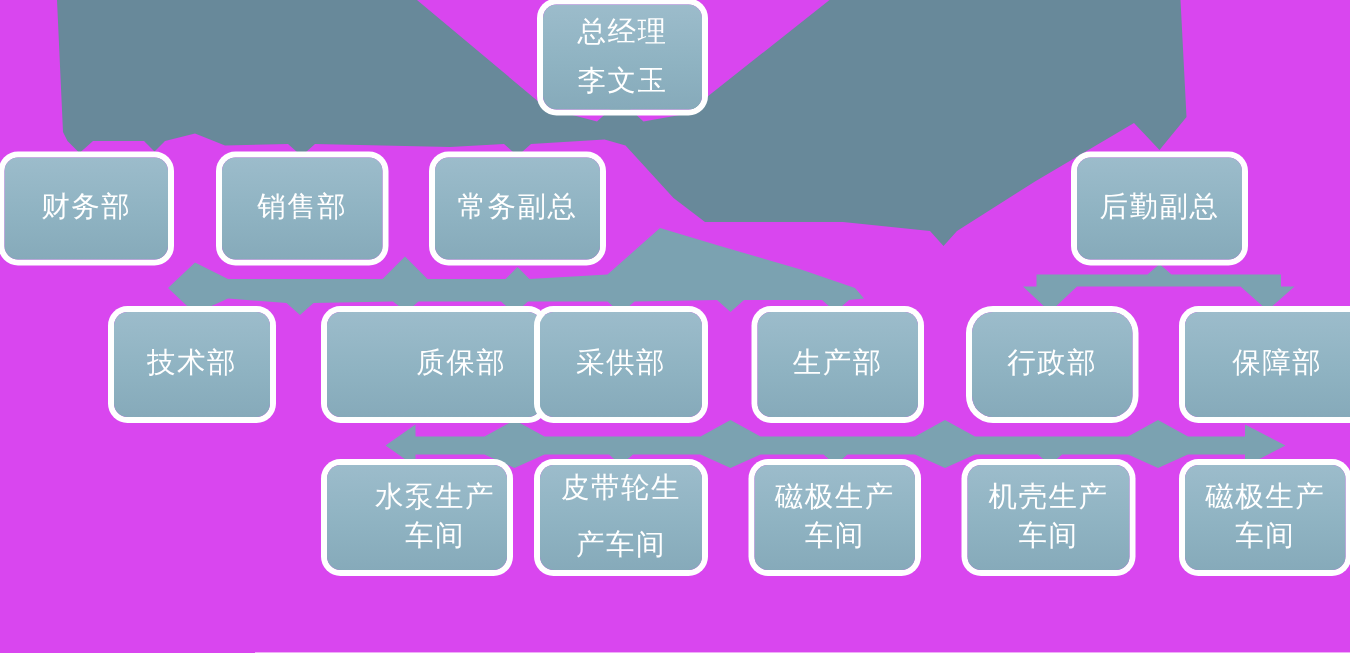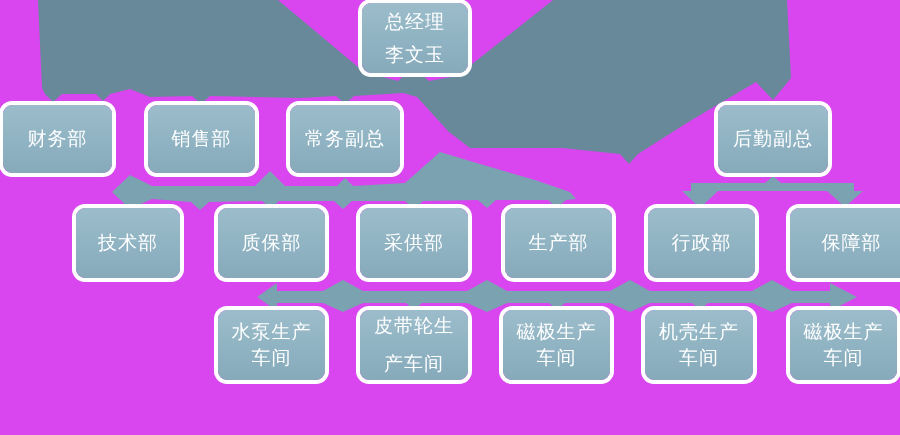--- a/index.html
+++ b/index.html
@@ -85,42 +85,42 @@
   </div>
   <div class="node" style="left:718px;top:105px;width:110px;height:68px;">
     <span>后勤副总</span>
 
   </div>
 
   <div class="node" style="left:76px;top:208px;width:104px;height:70px;">
     <span>技术部</span>
 
   </div>
-  <div class="node" style="left:218px;top:208px;width:107px;height:70px;">
+  <div class="node" style="left:218px;top:208px;width:107px;height:70px;padding-left:36px;">
     <span>质保部</span>
 
   </div>
   <div class="node" style="left:360px;top:208px;width:108px;height:70px;">
     <span>采供部</span>
 
   </div>
   <div class="node" style="left:505px;top:208px;width:107px;height:70px;">
     <span>生产部</span>
 
   </div>
-  <div class="node" style="left:648px;top:208px;width:107px;height:70px;">
+  <div class="node" style="left:648px;top:208px;width:107px;height:70px;border-radius:14px;">
     <span>行政部</span>
 
   </div>
   <div class="node" style="left:790px;top:208px;width:123px;height:70px;">
     <span>保障部</span>
 
   </div>
 
-  <div class="node" style="left:218px;top:310px;width:107px;height:70px;">
+  <div class="node" style="left:218px;top:310px;width:96px;height:70px;padding-left:24px;">
     <span>水泵生产</span>
     <span>车间</span>
   </div>
   <div class="node" style="left:360px;top:310px;width:108px;height:70px;gap:12px;">
     <span>皮带轮生</span>
     <span>产车间</span>
   </div>
   <div class="node" style="left:503px;top:310px;width:107px;height:70px;">
     <span>磁极生产</span>
     <span>车间</span>

